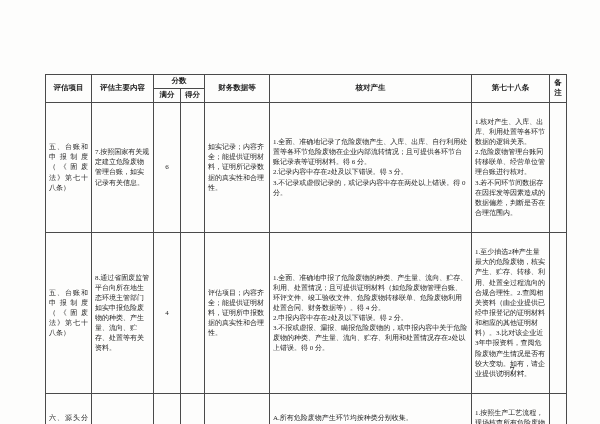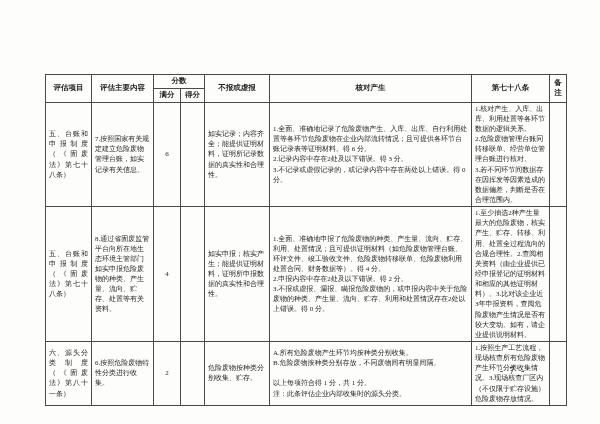--- a/index.html
+++ b/index.html
@@ -19,21 +19,21 @@
     position: absolute;
     left: 45px; top: 74px;
     width: 521px;
     border-collapse: collapse;
     table-layout: fixed;
   }
   .eval th, .eval td {
     border: 1px solid #4a4a4a;
     font-size: 7px;
     line-height: 1.45;
-    padding: 1px 3px;
+    padding: 14px 3px;
     vertical-align: middle;
     white-space: pre-line;
     overflow: hidden;
   }
   .eval th {
     font-weight: bold;
     text-align: center;
     font-size: 7.5px;
     padding: 1px 2px;
     height: 10px;
@@ -73,21 +73,21 @@
       <col style="width:65px">
       <col style="width:202px">
       <col style="width:78px">
       <col style="width:17px">
     </colgroup>
     <thead>
       <tr>
         <th rowspan="2">评估项目</th>
         <th rowspan="2">评估主要内容</th>
         <th colspan="2">分数</th>
-        <th rowspan="2">不报或虚报</th>
+        <th rowspan="2">财务数据等</th>
         <th rowspan="2">核对产生</th>
         <th rowspan="2">第七十八条</th>
         <th rowspan="2">备注</th>
       </tr>
       <tr>
         <th>满分</th>
         <th>得分</th>
       </tr>
     </thead>
     <tbody>
@@ -103,21 +103,21 @@
         <td class="c-method">1.核对产生、入库、出库、利用处置等各环节数据的逻辑关系。
 2.危险废物管理台账同转移联单、经营单位管理台账进行核对。
 3.若不同环节间数据存在因挥发等因素造成的数据偏差，判断是否在合理范围内。</td>
         <td class="c-remark"></td>
       </tr>
       <tr class="row-2">
         <td class="c-item">五、台账和申报制度（《固废法》第七十八条）</td>
         <td class="c-content">8.通过省固废监管平台向所在地生态环境主管部门如实申报危险废物的种类、产生量、流向、贮存、处置等有关资料。</td>
         <td class="c-score">4</td>
         <td class="c-score"></td>
-        <td class="c-standard">如实申报；核实产生；能提供证明材料，证明所申报数据的真实性和合理性。</td>
+        <td class="c-standard">评估项目；内容齐全；能提供证明材料，证明所申报数据的真实性和合理性。</td>
         <td class="c-points">1.全面、准确地申报了危险废物的种类、产生量、流向、贮存、利用、处置情况；且可提供证明材料（如危险废物管理台账、环评文件、竣工验收文件、危险废物转移联单、危险废物利用处置合同、财务数据等）。得 4 分。
 2.申报内容中存在2处及以下错误。得 2 分。
 3.不报或虚报、漏报、瞒报危险废物的，或申报内容中关于危险废物的种类、产生量、流向、贮存、利用和处置情况存在2处以上错误。得 0 分。</td>
         <td class="c-method">1.至少抽选2种产生量最大的危险废物，核实产生、贮存、转移、利用、处置全过程流向的合规合理性。2.查阅相关资料（由企业提供已经申报登记的证明材料和相应的其他证明材料）。3.比对该企业近3年申报资料，查阅危险废物产生情况是否有较大变动。如有，请企业提供说明材料。</td>
         <td class="c-remark"></td>
       </tr>
       <tr class="row-3">
         <td class="c-item">六、源头分类制度（《固废法》第八十一条）</td>
         <td class="c-content">6.按照危险废物特性分类进行收集。</td>
         <td class="c-score">2</td>

